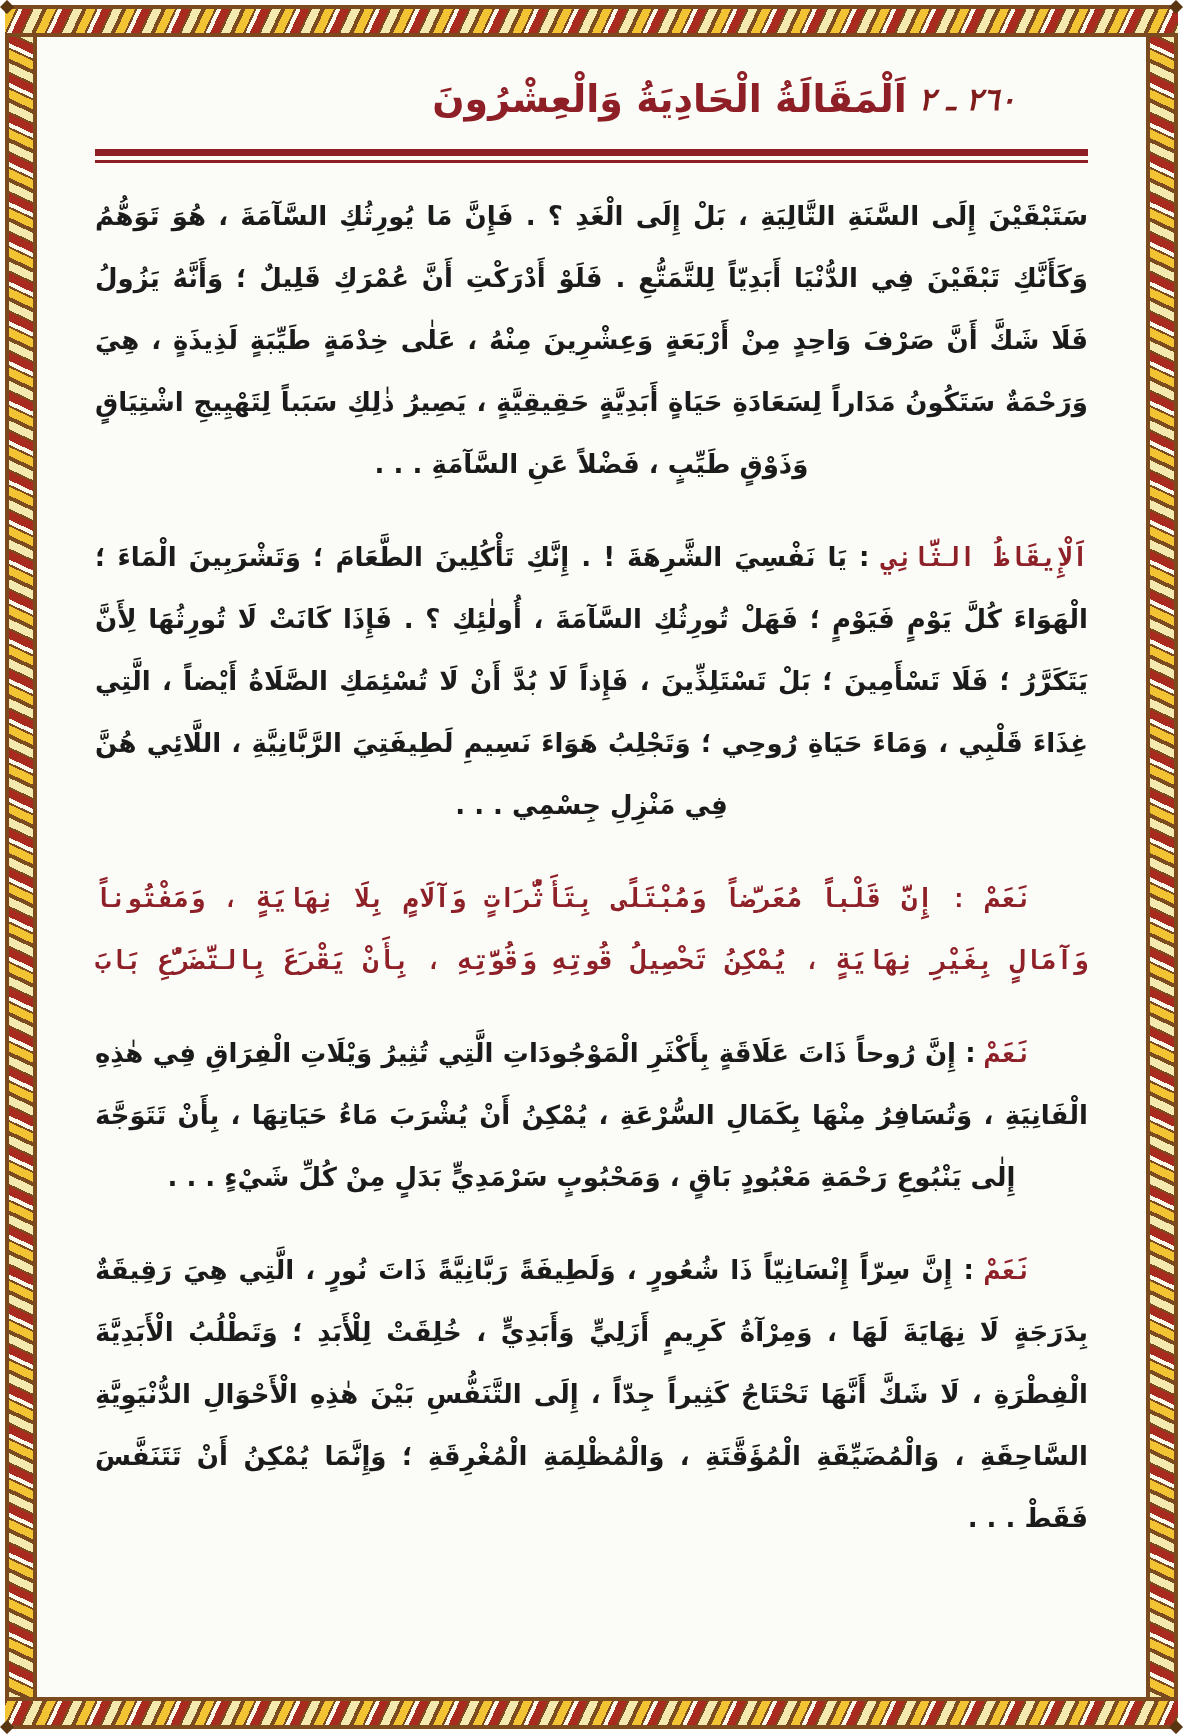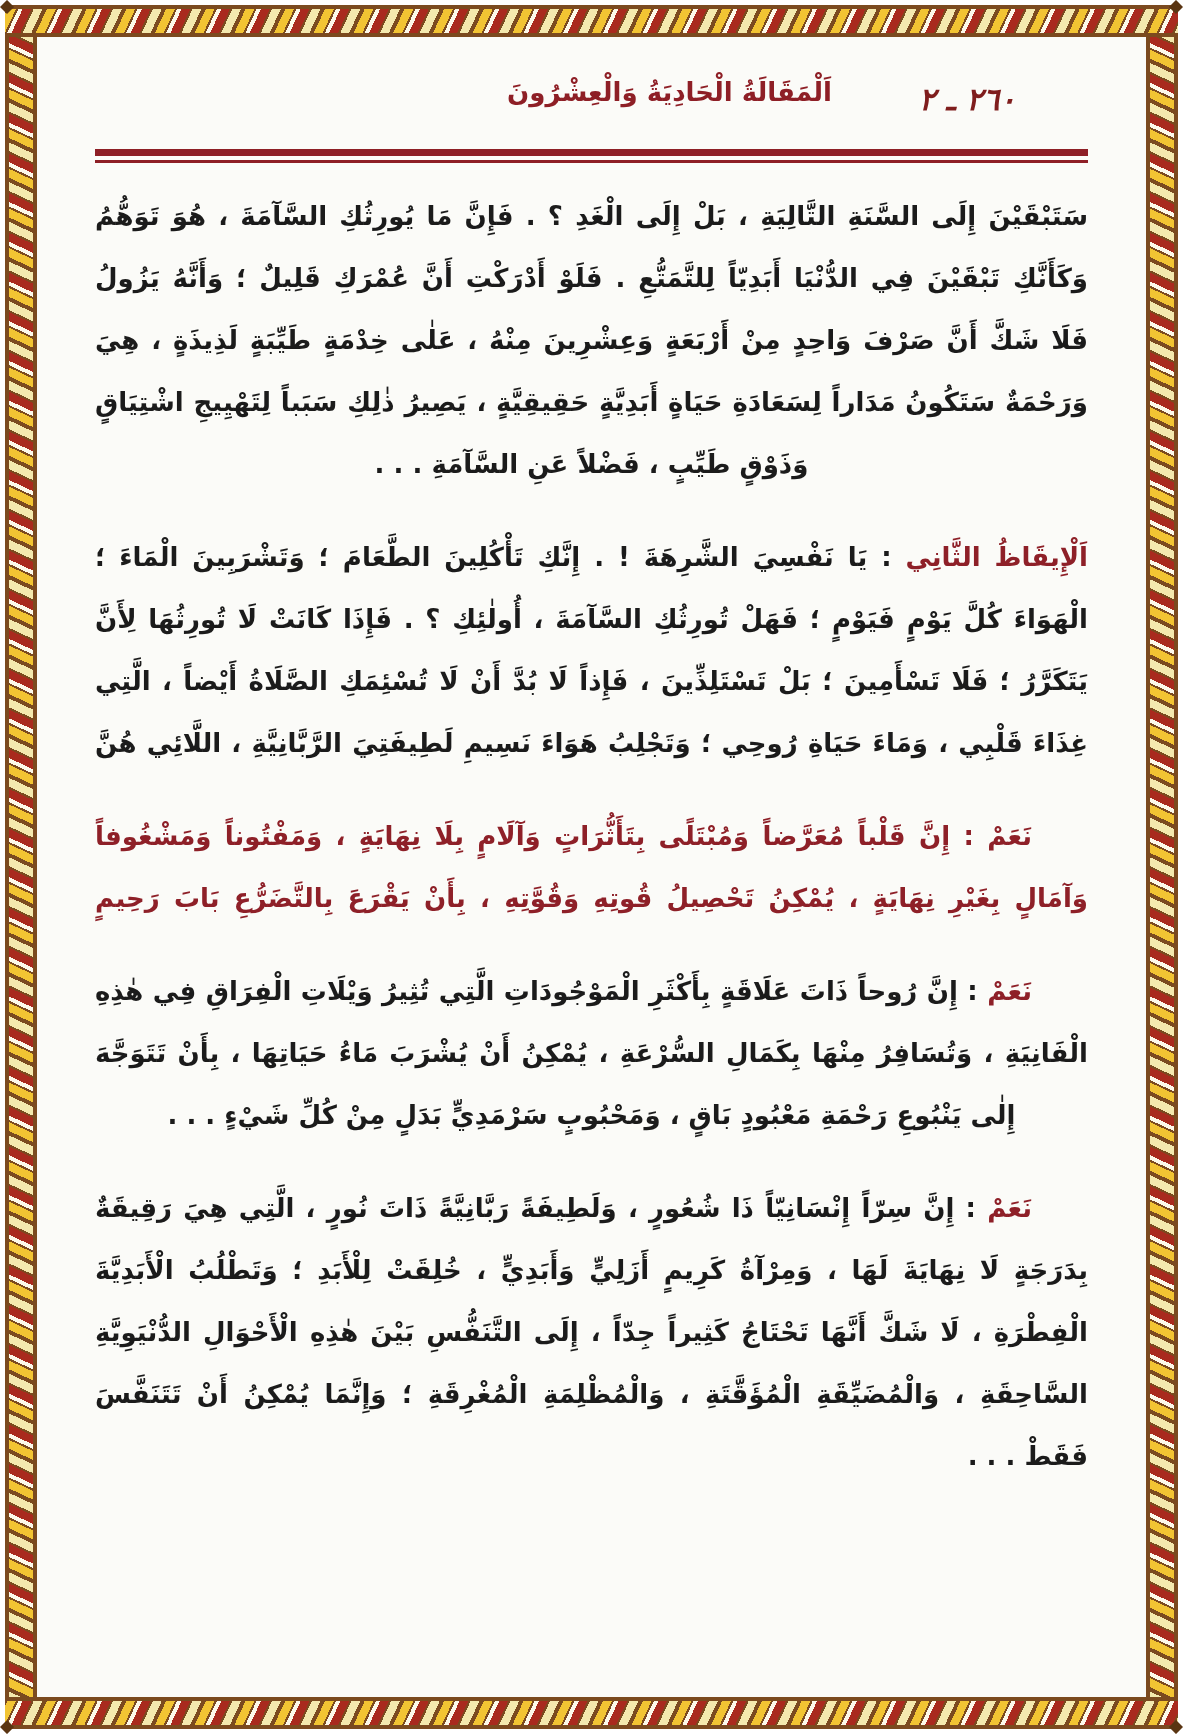--- a/index.html
+++ b/index.html
@@ -45,37 +45,37 @@
 
   
   .header{position:relative;height:66px;}
   .page-num{
     position:absolute;right:72px;top:6px;
     color:#7f1d1d;font-size:31px;font-weight:700;letter-spacing:1px;font-style:italic;
   }
   .title{
     position:absolute;left:0;right:0;top:2px;text-align:center;
     transform:translateX(78px);
-    color:#8e1f26;font-size:26px;font-weight:700;
+    color:#8e1f26;font-size:38px;font-weight:700;
   }
   .rules{margin-top:8px;}
   .rule-thick{height:7px;background:#8e1f26;}
   .rule-thin{height:3px;background:#8e1f26;margin-top:4px;}
 
   
   .body-text{margin-top:22px;font-size:26px;font-weight:700;color:#1b1b1b;}
   .para{margin-bottom:31px;}
   .line{
     line-height:62px;height:62px;overflow:hidden;
     text-align:justify;text-align-last:justify;
   }
   .line.align-center{text-align-last:center;}
   .line.align-right{text-align:right;text-align-last:right;}
   .line.indent{padding-right:56px;}
-  .seg-red{color:#8e2028;}
+  .seg-red{color:#8e2028;font-family:Liberation Mono, monospace;}
   .seg-black{color:#1b1b1b;}
 </style>
 </head>
 <body>
 
 <div class="b-strip b-left"></div>
 <div class="b-strip b-right"></div>
 <div class="b-strip b-top"></div>
 <div class="b-strip b-bottom"></div>
 <div class="corner c-tl"></div>
@@ -102,20 +102,21 @@
           <div class="line align-justify"><span class="seg-black">وَكَأَنَّكِ تَبْقَيْنَ فِي الدُّنْيَا أَبَدِيّاً لِلتَّمَتُّعِ . فَلَوْ أَدْرَكْتِ أَنَّ عُمْرَكِ قَلِيلٌ ؛ وَأَنَّهُ يَزُولُ بِدُونِ فَائِدَةٍ ،</span></div>
           <div class="line align-justify"><span class="seg-black">فَلَا شَكَّ أَنَّ صَرْفَ وَاحِدٍ مِنْ أَرْبَعَةٍ وَعِشْرِينَ مِنْهُ ، عَلٰى خِدْمَةٍ طَيِّبَةٍ لَذِيذَةٍ ، هِيَ رَاحَةٌ</span></div>
           <div class="line align-justify"><span class="seg-black">وَرَحْمَةٌ سَتَكُونُ مَدَاراً لِسَعَادَةِ حَيَاةٍ أَبَدِيَّةٍ حَقِيقِيَّةٍ ، يَصِيرُ ذٰلِكِ سَبَباً لِتَهْيِيجِ اشْتِيَاقٍ جِدِّيٍّ</span></div>
           <div class="line align-center"><span class="seg-black">وَذَوْقٍ طَيِّبٍ ، فَضْلاً عَنِ السَّآمَةِ . . .</span></div>
         </div>
         <div class="para">
           <div class="line align-justify"><span class="seg-red">اَلْإِيقَاظُ الثَّانِي</span><span class="seg-black"> : يَا نَفْسِيَ الشَّرِهَةَ ! . إِنَّكِ تَأْكُلِينَ الطَّعَامَ ؛ وَتَشْرَبِينَ الْمَاءَ ؛ وَتَتَنَفَّسِينَ</span></div>
           <div class="line align-justify"><span class="seg-black">الْهَوَاءَ كُلَّ يَوْمٍ فَيَوْمٍ ؛ فَهَلْ تُورِثُكِ السَّآمَةَ ، أُولٰئِكِ ؟ . فَإِذَا كَانَتْ لَا تُورِثُهَا لِأَنَّ الْاِحْتِيَاجَ</span></div>
           <div class="line align-justify"><span class="seg-black">يَتَكَرَّرُ ؛ فَلَا تَسْأَمِينَ ؛ بَلْ تَسْتَلِذِّينَ ، فَإِذاً لَا بُدَّ أَنْ لَا تُسْئِمَكِ الصَّلَاةُ أَيْضاً ، الَّتِي تَجْذِبُ</span></div>
           <div class="line align-justify"><span class="seg-black">غِذَاءَ قَلْبِي ، وَمَاءَ حَيَاةِ رُوحِي ؛ وَتَجْلِبُ هَوَاءَ نَسِيمِ لَطِيفَتِيَ الرَّبَّانِيَّةِ ، اللَّائِي هُنَّ صَوَاحِبُكِ</span></div>
+          <div class="line align-center"><span class="seg-black">فِي مَنْزِلِ جِسْمِي . . .</span></div>
         </div>
         <div class="para">
           <div class="line align-justify indent"><span class="seg-red">نَعَمْ : إِنَّ قَلْباً مُعَرَّضاً وَمُبْتَلًى بِتَأَثُّرَاتٍ وَآلَامٍ بِلَا نِهَايَةٍ ، وَمَفْتُوناً وَمَشْغُوفاً بِتَلَذُّذَاتٍ</span></div>
           <div class="line align-justify"><span class="seg-red">وَآمَالٍ بِغَيْرِ نِهَايَةٍ ، يُمْكِنُ تَحْصِيلُ قُوتِهِ وَقُوَّتِهِ ، بِأَنْ يَقْرَعَ بِالتَّضَرُّعِ بَابَ رَحِيمٍ كَرِيمٍ قَادِرٍ</span></div>
         </div>
         <div class="para">
           <div class="line align-justify indent"><span class="seg-red">نَعَمْ</span><span class="seg-black"> : إِنَّ رُوحاً ذَاتَ عَلَاقَةٍ بِأَكْثَرِ الْمَوْجُودَاتِ الَّتِي تُثِيرُ وَيْلَاتِ الْفِرَاقِ فِي هٰذِهِ الدُّنْيَا</span></div>
           <div class="line align-justify"><span class="seg-black">الْفَانِيَةِ ، وَتُسَافِرُ مِنْهَا بِكَمَالِ السُّرْعَةِ ، يُمْكِنُ أَنْ يُشْرَبَ مَاءُ حَيَاتِهَا ، بِأَنْ تَتَوَجَّهَ بِالصَّلَاةِ</span></div>
           <div class="line align-center"><span class="seg-black">إِلٰى يَنْبُوعِ رَحْمَةِ مَعْبُودٍ بَاقٍ ، وَمَحْبُوبٍ سَرْمَدِيٍّ بَدَلٍ مِنْ كُلِّ شَيْءٍ . . .</span></div>
         </div>

